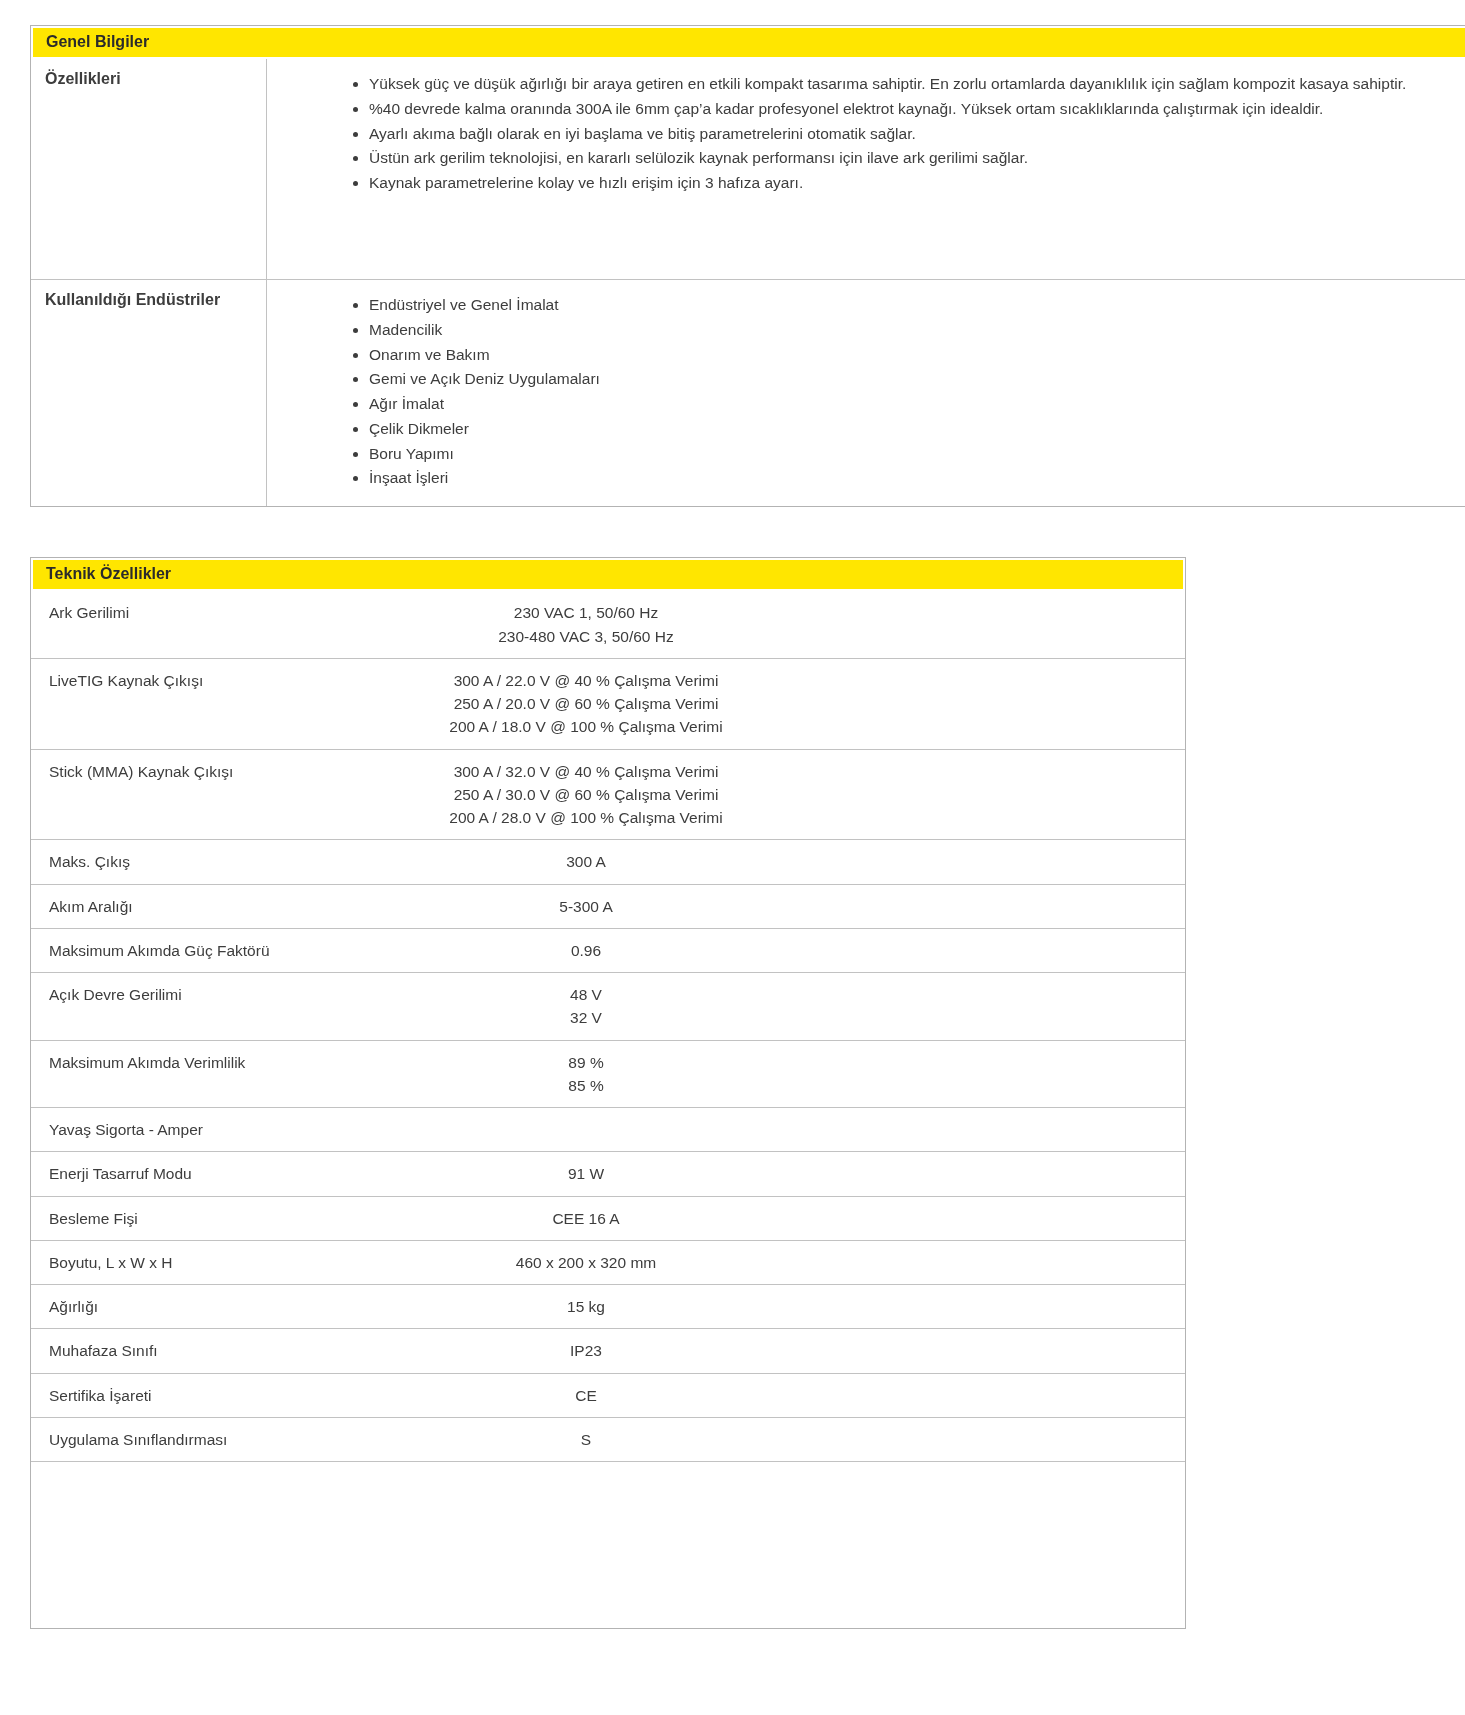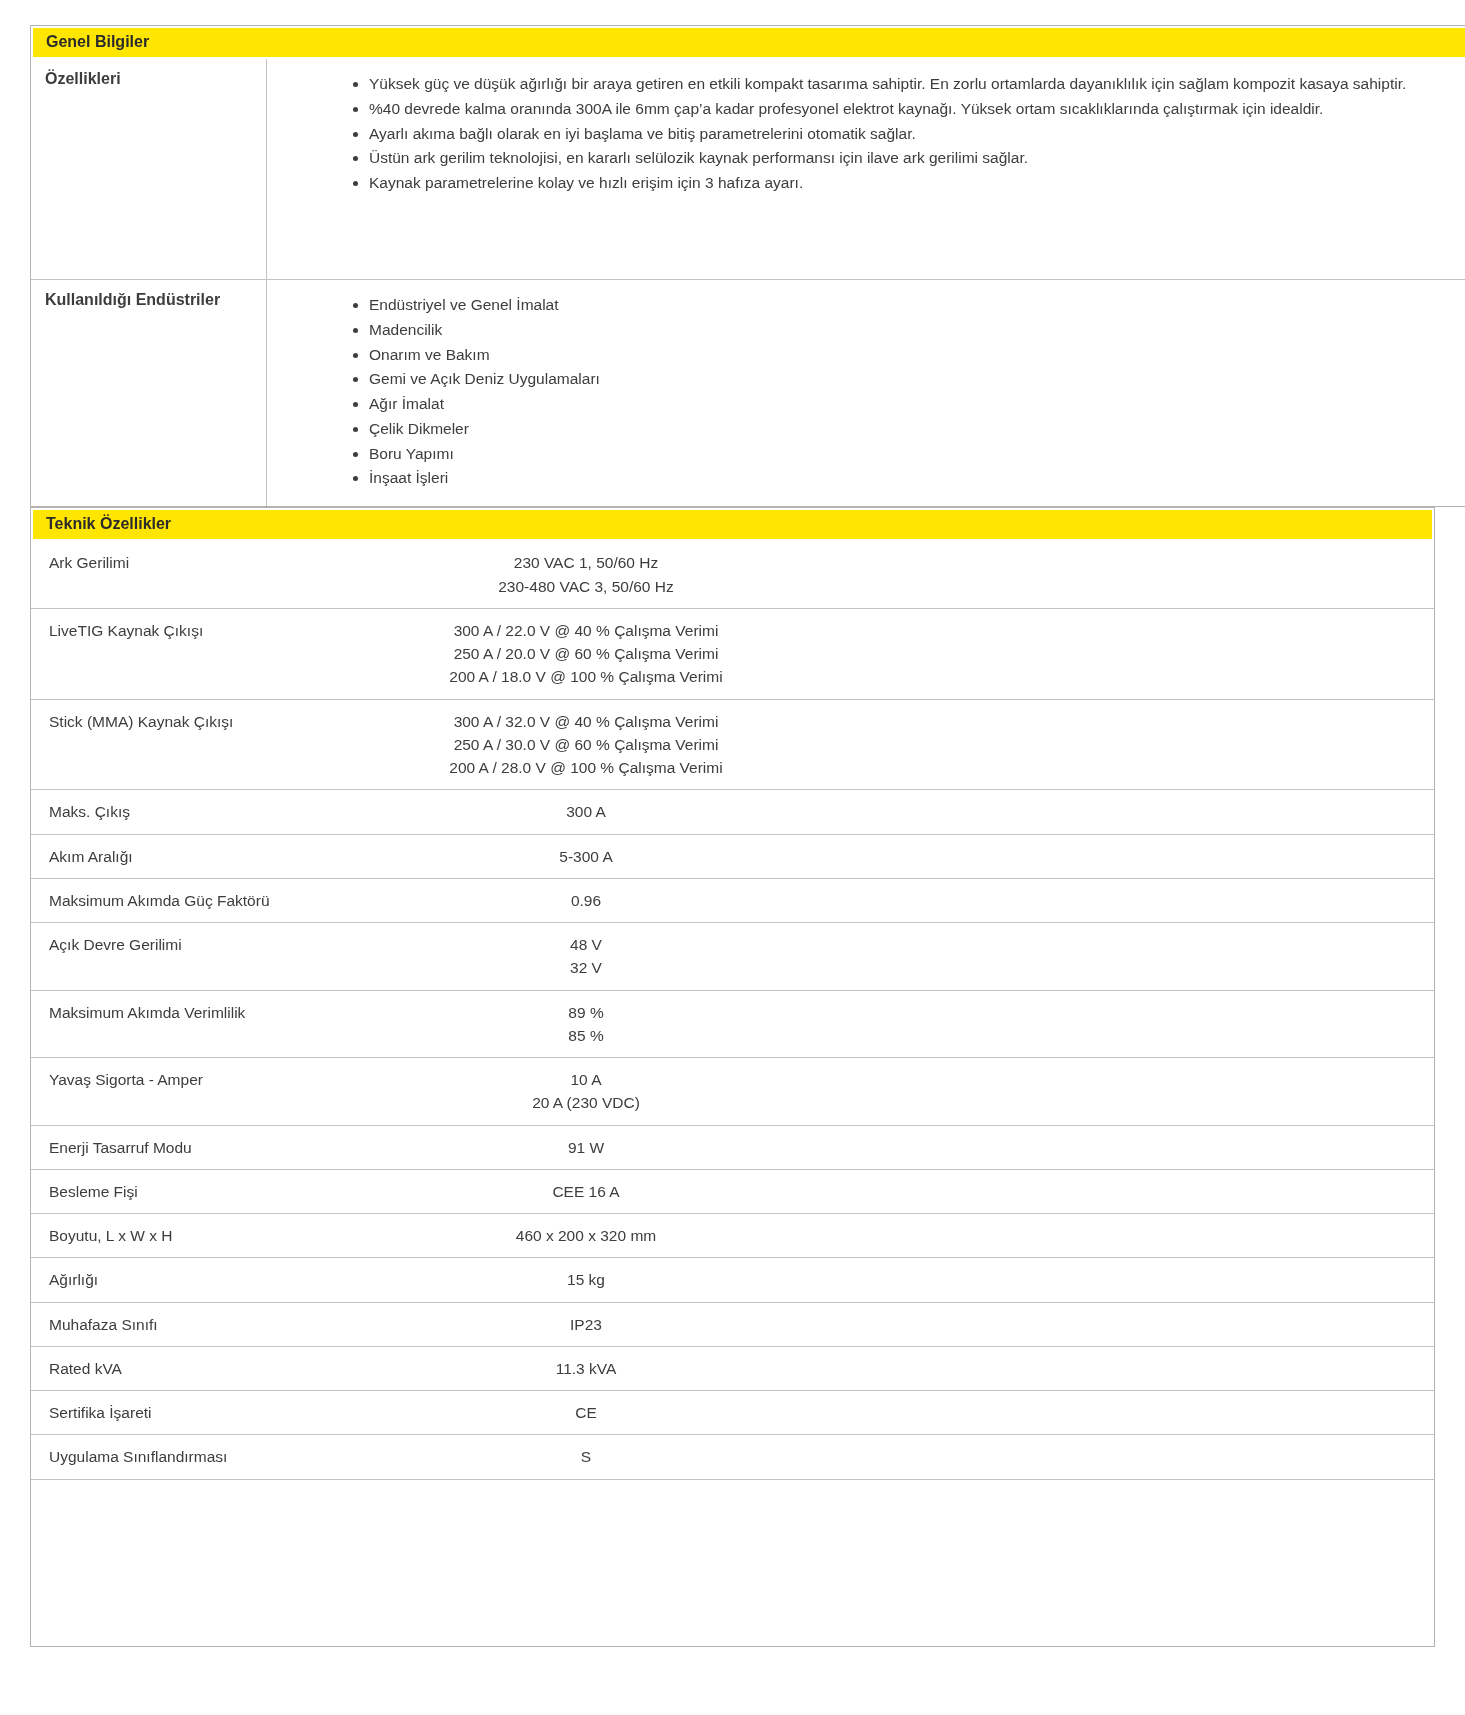--- a/index.html
+++ b/index.html
@@ -65,21 +65,22 @@
     list-style: disc;
   }
   .bullet-list li {
     font-size: 15.5px;
     line-height: 1.47;
     margin: 2px 0;
   }
 
   
   .technical-box {
-    width: 1405px;
+    width: 1156px;
+    margin-top: 50px;
   }
   .spec-table { width: 100%; }
   .spec-row {
     display: flex;
     align-items: flex-start;
     border-bottom: 1px solid var(--line-color);
   }
   .spec-label {
     flex: 0 0 340px;
     padding: 10px 10px 10px 18px;
@@ -190,24 +191,20 @@
         </div>
         <div class="spec-row">
           <div class="spec-label">Maksimum Akımda Verimlilik</div>
           <div class="spec-value">
             <div class="spec-value-line">89 %</div>
             <div class="spec-value-line">85 %</div>
           </div>
         </div>
         <div class="spec-row">
           <div class="spec-label">Yavaş Sigorta - Amper</div>
-          <div class="spec-value">
-            <div class="spec-value-line">10 A</div>
-            <div class="spec-value-line">20 A (230 VDC)</div>
-          </div>
         </div>
         <div class="spec-row">
           <div class="spec-label">Enerji Tasarruf Modu</div>
           <div class="spec-value">
             <div class="spec-value-line">91 W</div>
           </div>
         </div>
         <div class="spec-row">
           <div class="spec-label">Besleme Fişi</div>
           <div class="spec-value">
@@ -223,26 +220,20 @@
         <div class="spec-row">
           <div class="spec-label">Ağırlığı</div>
           <div class="spec-value">
             <div class="spec-value-line">15 kg</div>
           </div>
         </div>
         <div class="spec-row">
           <div class="spec-label">Muhafaza Sınıfı</div>
           <div class="spec-value">
             <div class="spec-value-line">IP23</div>
-          </div>
-        </div>
-        <div class="spec-row">
-          <div class="spec-label">Rated kVA</div>
-          <div class="spec-value">
-            <div class="spec-value-line">11.3 kVA</div>
           </div>
         </div>
         <div class="spec-row">
           <div class="spec-label">Sertifika İşareti</div>
           <div class="spec-value">
             <div class="spec-value-line">CE</div>
           </div>
         </div>
         <div class="spec-row">
           <div class="spec-label">Uygulama Sınıflandırması</div>

